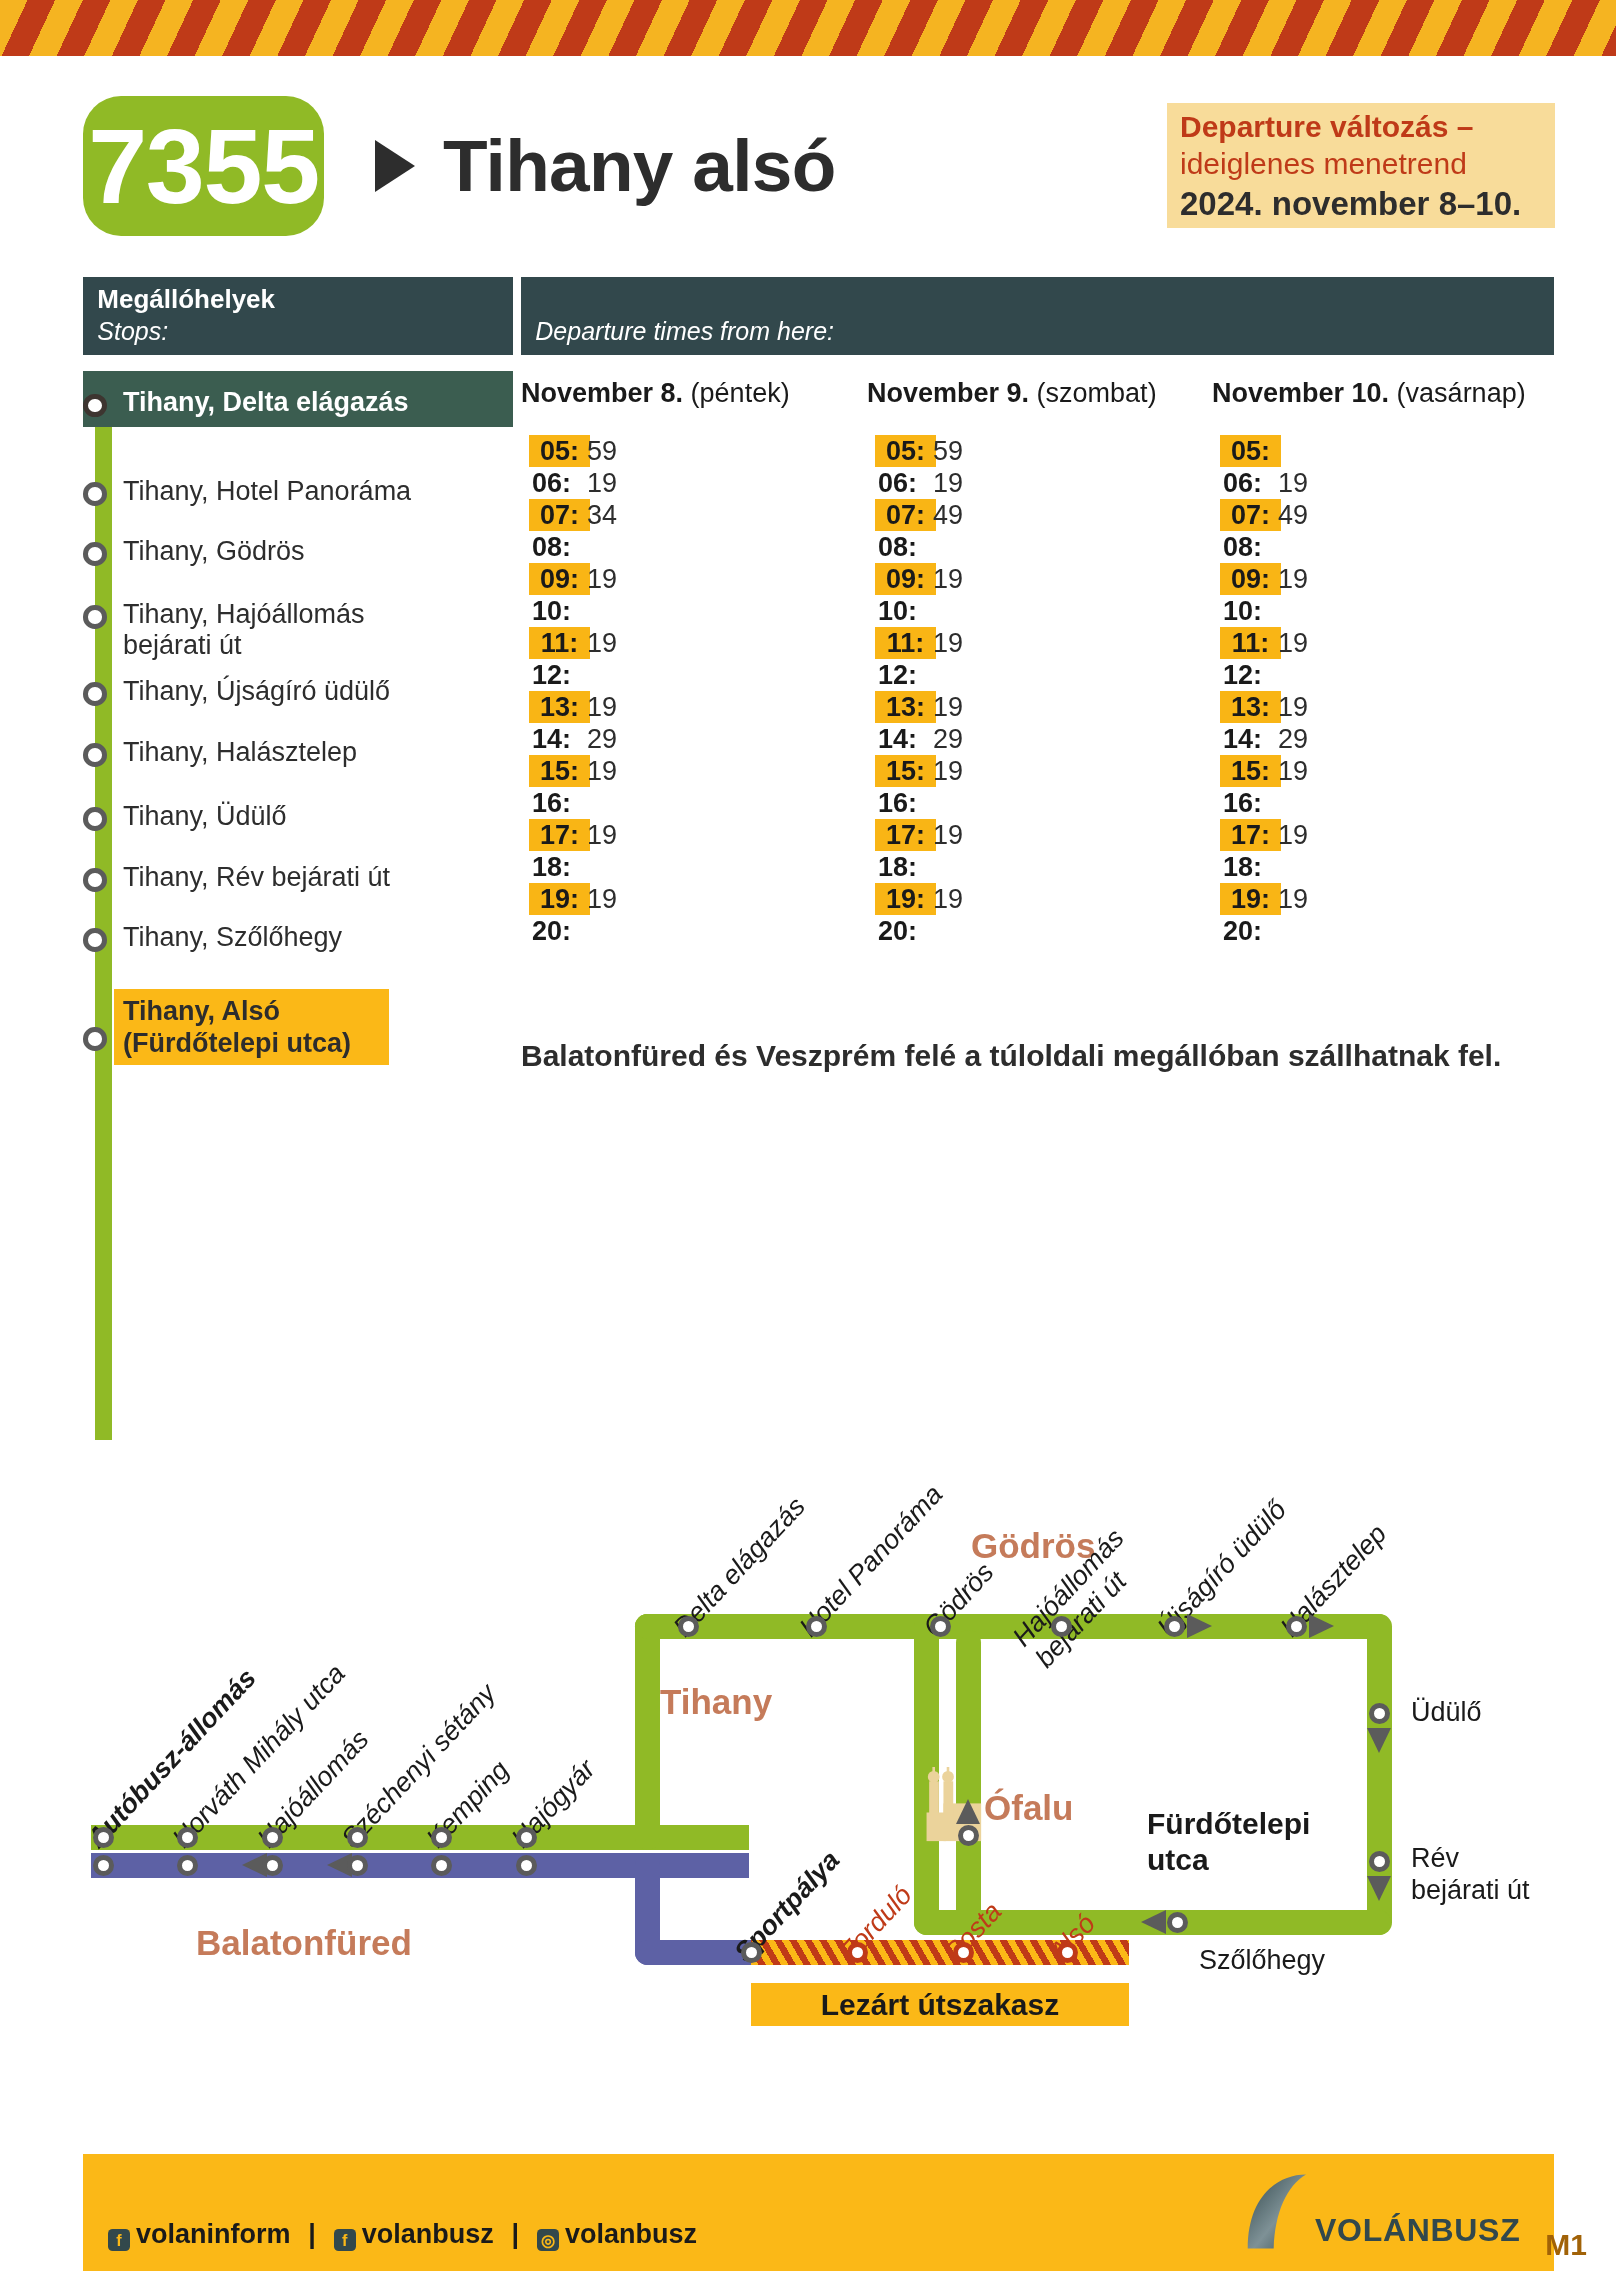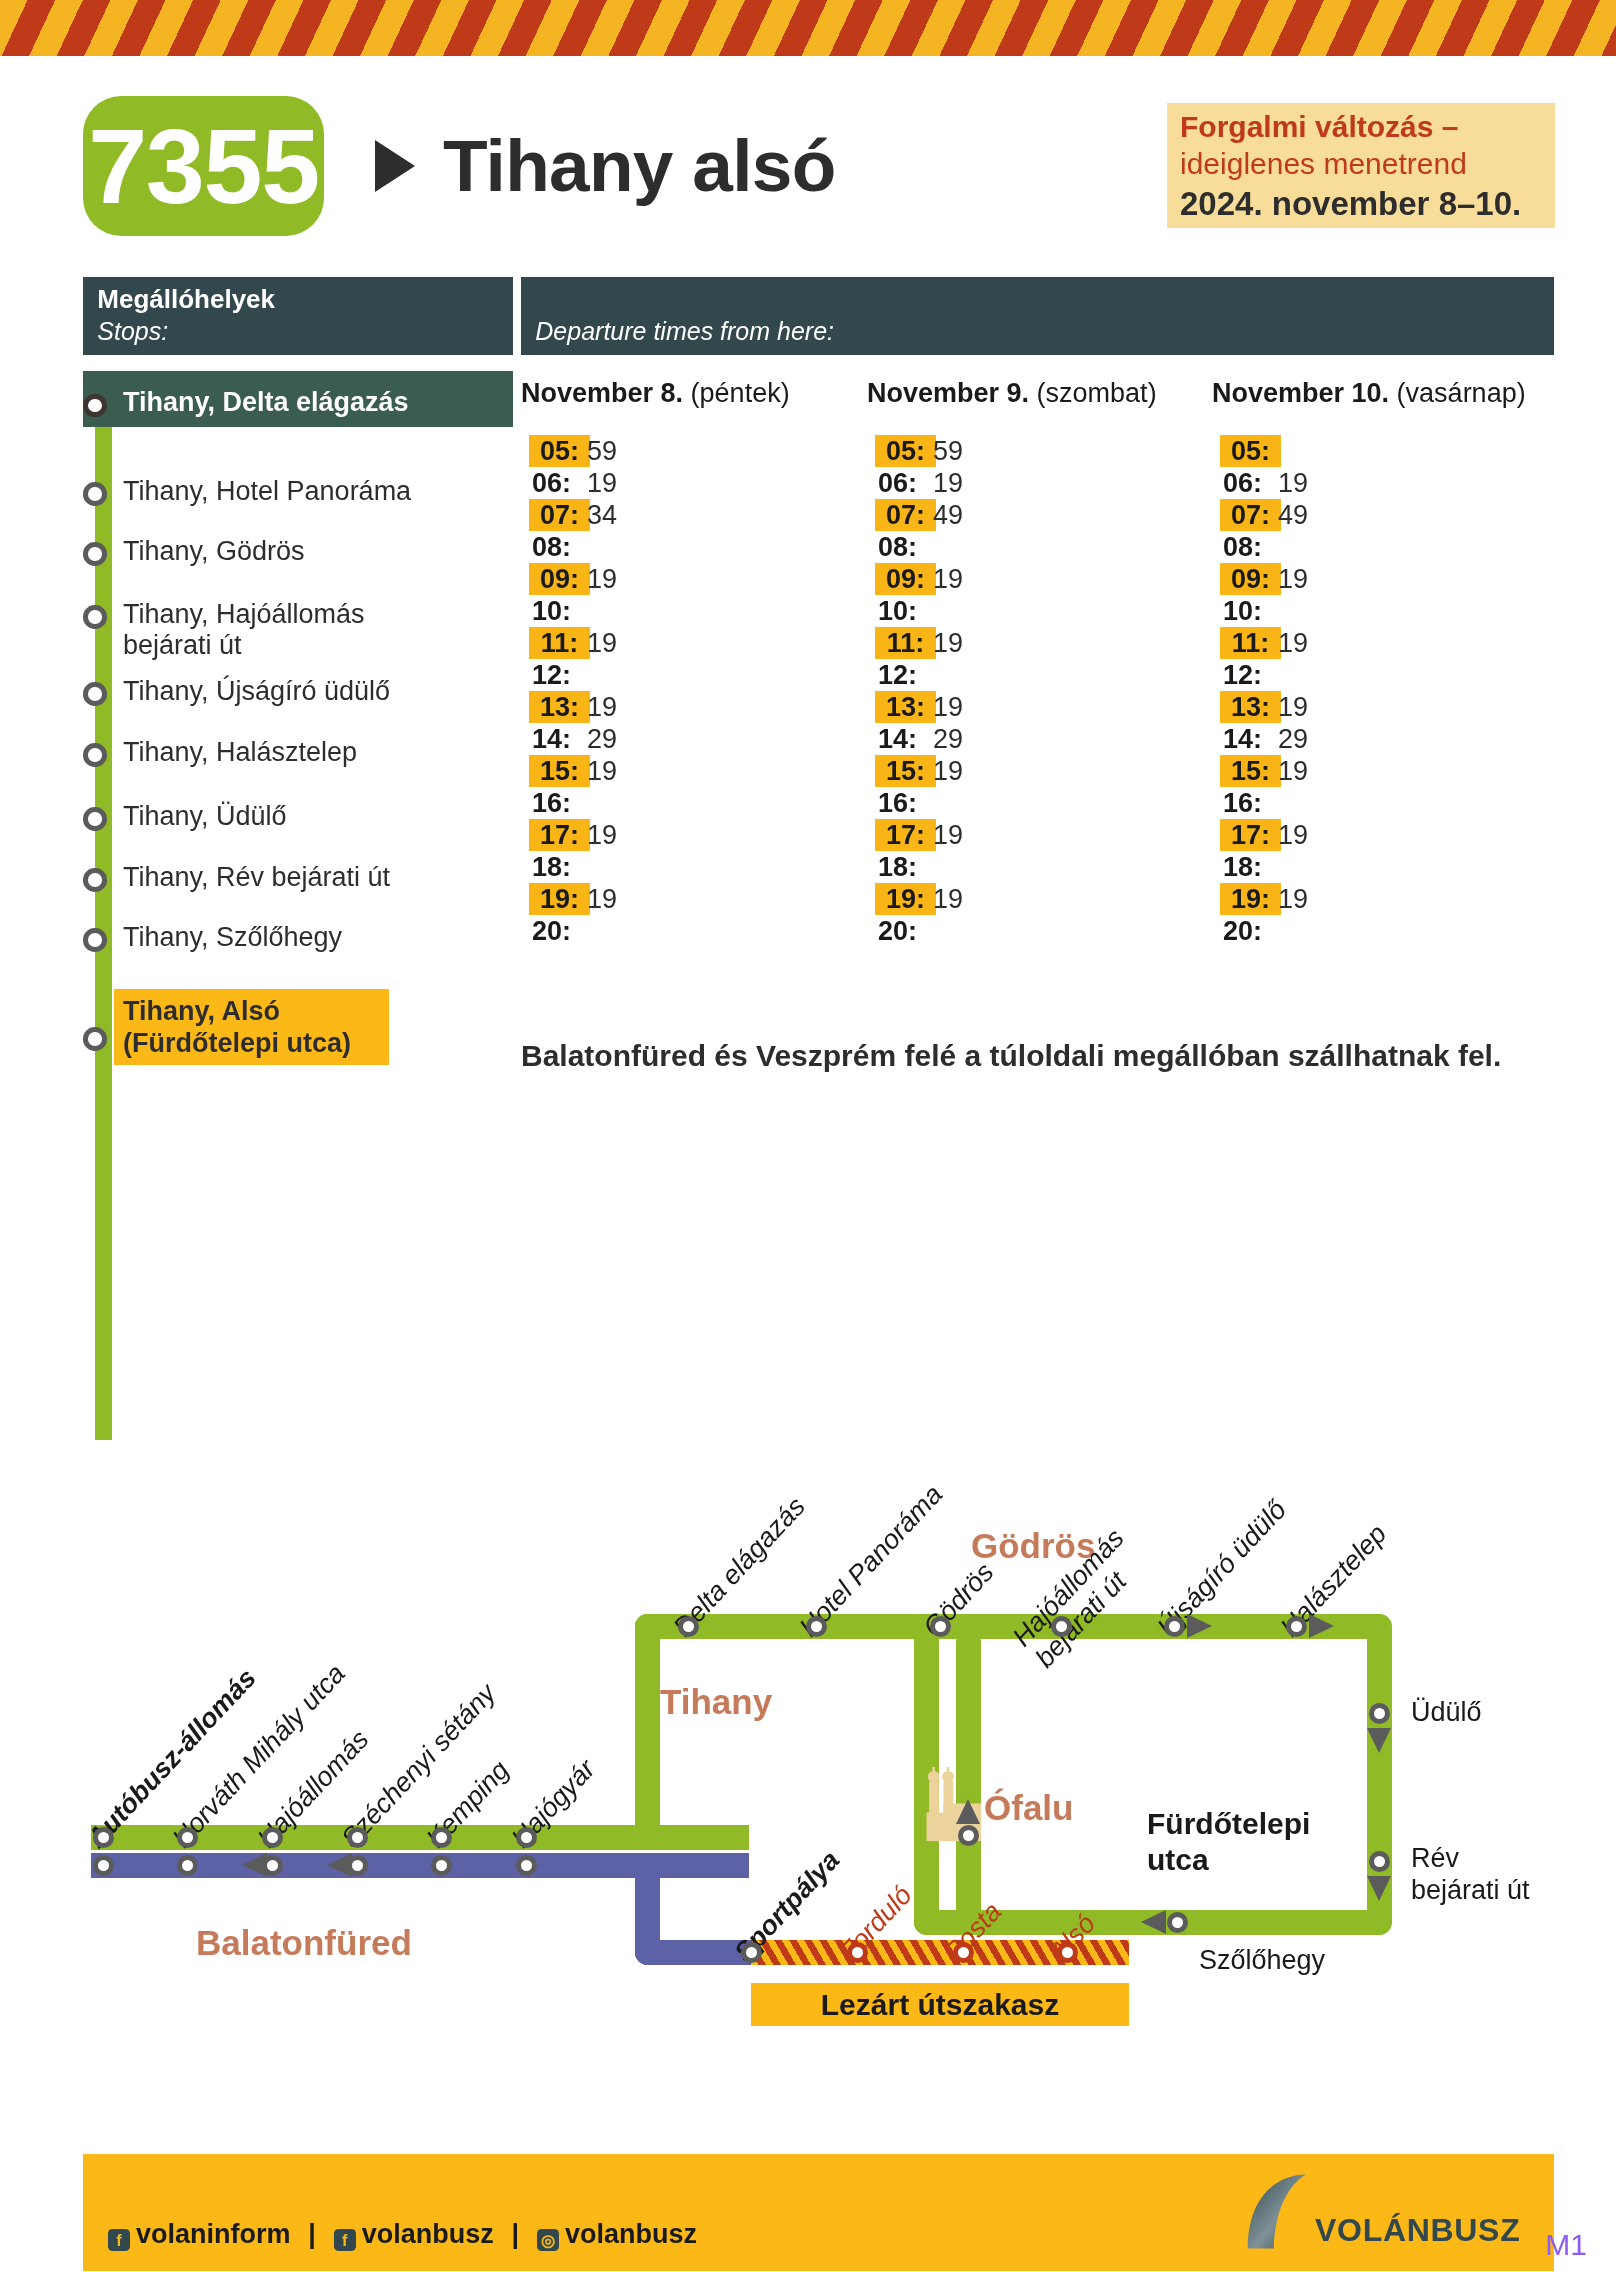--- a/index.html
+++ b/index.html
@@ -149,36 +149,36 @@
     display:inline-block;width:22px;height:22px;background:#32484C;color:#FBB817;
     border-radius:4.6px;font-size:16.3px;text-align:center;line-height:22px;
     vertical-align:-2.6px;margin-right:5.9px;font-weight:bold;
   }
   #logo{position:absolute;right:36px;top:18px;width:280px;height:81px;}
   #logo .word{
     position:absolute;left:77px;top:40px;font-size:32px;font-weight:bold;color:#32484C;
     letter-spacing:0.7px;
   }
   #pagemark{
-    position:absolute;right:30px;top:2228px;font-size:30px;color:#8b5cf6;font-weight:normal;
+    position:absolute;right:30px;top:2228px;font-size:30px;color:#a16207;font-weight:bold;
   }
 </style>
 </head>
 <body>
 
 <div id="hazard-stripe"></div>
 
 <div id="route-badge">
   <span class="num">7355</span>
 </div>
 <div id="dir-arrow"></div>
 <div id="headsign">Tihany alsó</div>
 
 <div id="notice-box">
-  <div class="l1">Forgalmi változás –</div>
+  <div class="l1">Departure változás –</div>
   <div class="l2">ideiglenes menetrend</div>
   <div class="l3">2024. november 8–10.</div>
 </div>
 
 <div class="hdrbar" id="hdr-stops">
   <div class="t1">Megállóhelyek</div>
   <div class="t2">Stops:</div>
 </div>
 <div class="hdrbar" id="hdr-times">
   <div class="t2">Departure times from here:</div>

